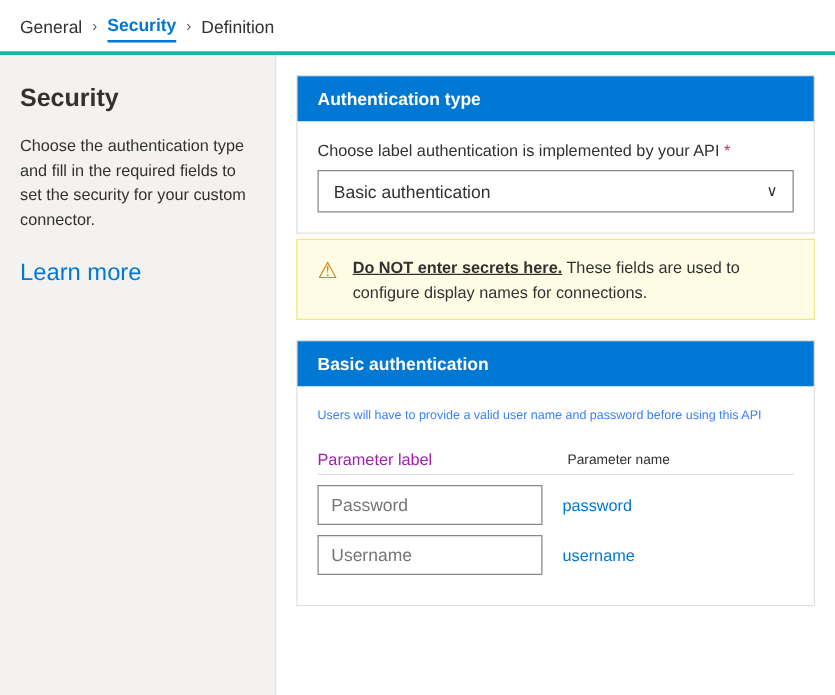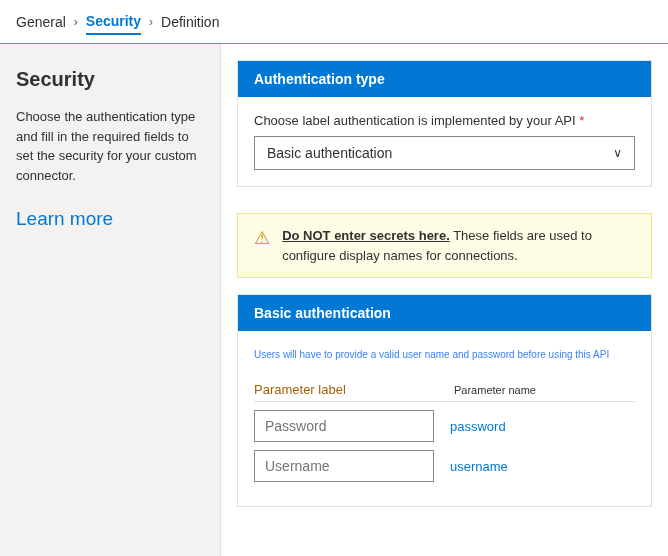--- a/index.html
+++ b/index.html
@@ -10,21 +10,21 @@
       width: 668px;
       height: 556px;
       overflow: hidden;
     }
 
     
     .breadcrumb {
       display: flex;
       align-items: center;
       background: #ffffff;
-      border-bottom: 1px solid #14b8a6;
+      border-bottom: 3px solid #14b8a6;
       padding: 0 16px;
       height: 44px;
       gap: 8px;
     }
     .breadcrumb-item {
       color: #323130;
       font-size: 14px;
       cursor: pointer;
       padding: 4px 0;
     }
@@ -75,21 +75,21 @@
       background: #ffffff;
       overflow-y: auto;
       padding: 16px;
       border-left: 1px solid #e1e1e1;
     }
 
     
     .section-card {
       background: #ffffff;
       border: 1px solid #e1e1e1;
-      margin-bottom: 26px;
+      margin-bottom: 4px;
     }
 
     .section-header {
       background: #0078d4;
       color: #ffffff;
       font-weight: 600;
       font-size: 14px;
       padding: 10px 16px;
     }
 
@@ -164,21 +164,21 @@
     }
     .param-header-row {
       display: flex;
       align-items: center;
       padding: 4px 0;
       border-bottom: 1px solid #e1e1e1;
       margin-bottom: 8px;
     }
     .param-header-label {
       font-size: 13px;
-      color: #a16207;
+      color: #a21caf;
       font-weight: 400;
       width: 200px;
     }
     .param-header-name {
       font-size: 11px;
       color: #323130;
       font-weight: 400;
       flex: 1;
     }
     .param-header-actions {

